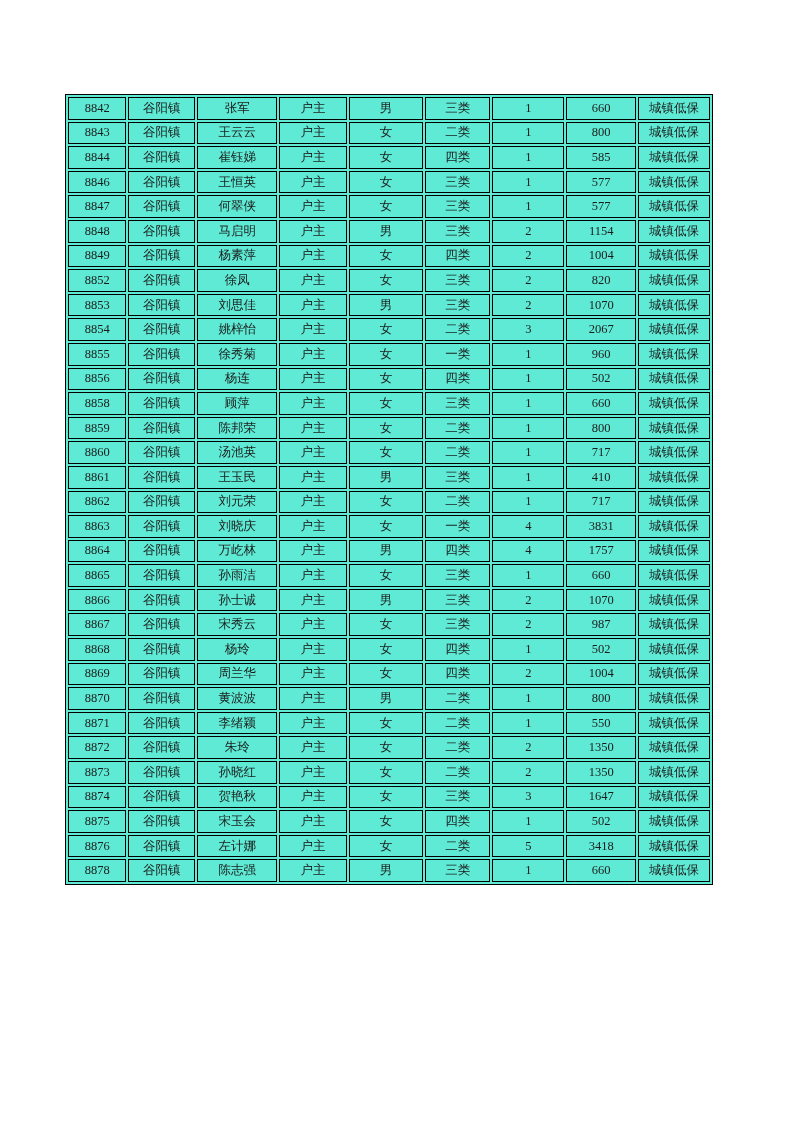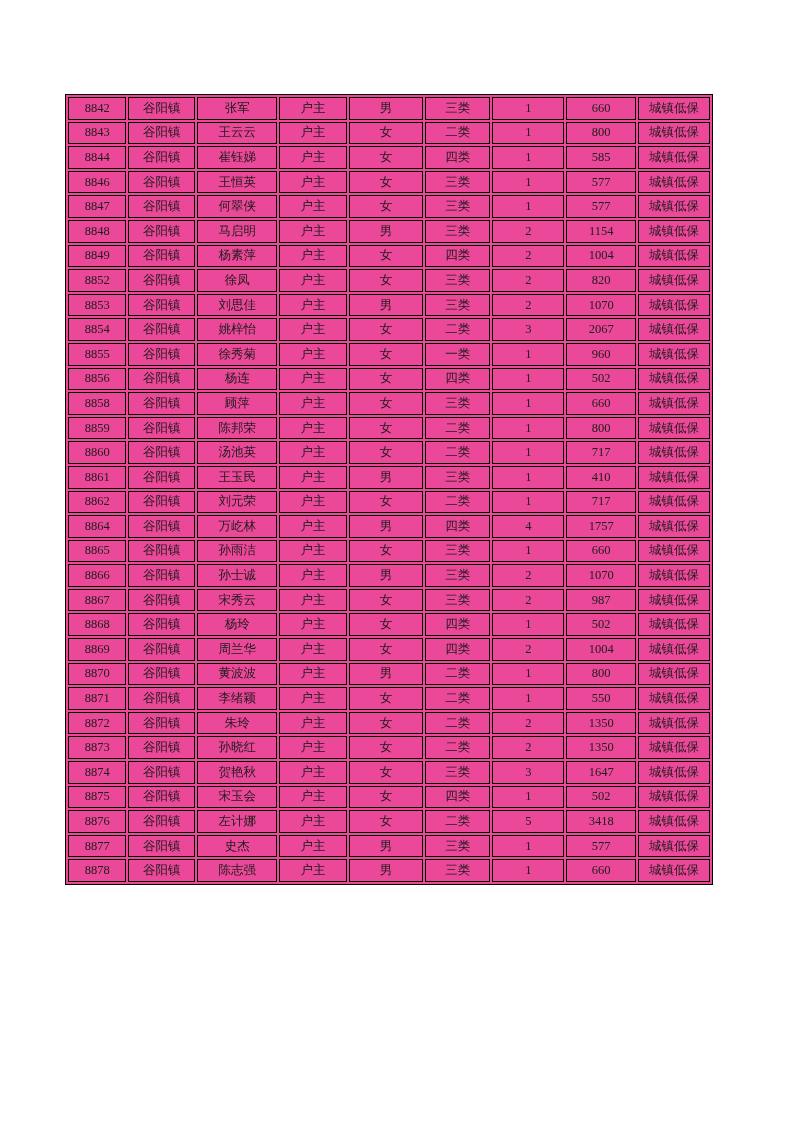--- a/index.html
+++ b/index.html
@@ -13,21 +13,21 @@
   }
   .data-table {
     position: absolute;
     left: 65px;
     top: 94px;
     width: 648px;
     table-layout: fixed;
     border-collapse: separate;
     border-spacing: 2px;
     border: 1px solid #000000;
-    background: #ec4899;
+    background: #5eead4;
   }
   .data-table td {
     border: 1px solid #000000;
     height: 20.6px;
     text-align: center;
     vertical-align: middle;
     font-size: 12.5px;
     color: #1c1c1c;
     padding: 0 1px;
     overflow: hidden;
@@ -232,20 +232,31 @@
           <td>谷阳镇</td>
           <td>刘元荣</td>
           <td>户主</td>
           <td>女</td>
           <td>二类</td>
           <td>1</td>
           <td>717</td>
           <td>城镇低保</td>
         </tr>
         <tr>
+          <td>8863</td>
+          <td>谷阳镇</td>
+          <td>刘晓庆</td>
+          <td>户主</td>
+          <td>女</td>
+          <td>一类</td>
+          <td>4</td>
+          <td>3831</td>
+          <td>城镇低保</td>
+        </tr>
+        <tr>
           <td>8864</td>
           <td>谷阳镇</td>
           <td>万屹林</td>
           <td>户主</td>
           <td>男</td>
           <td>四类</td>
           <td>4</td>
           <td>1757</td>
           <td>城镇低保</td>
         </tr>
@@ -372,31 +383,20 @@
         </tr>
         <tr>
           <td>8876</td>
           <td>谷阳镇</td>
           <td>左计娜</td>
           <td>户主</td>
           <td>女</td>
           <td>二类</td>
           <td>5</td>
           <td>3418</td>
-          <td>城镇低保</td>
-        </tr>
-        <tr>
-          <td>8877</td>
-          <td>谷阳镇</td>
-          <td>史杰</td>
-          <td>户主</td>
-          <td>男</td>
-          <td>三类</td>
-          <td>1</td>
-          <td>577</td>
           <td>城镇低保</td>
         </tr>
         <tr>
           <td>8878</td>
           <td>谷阳镇</td>
           <td>陈志强</td>
           <td>户主</td>
           <td>男</td>
           <td>三类</td>
           <td>1</td>

